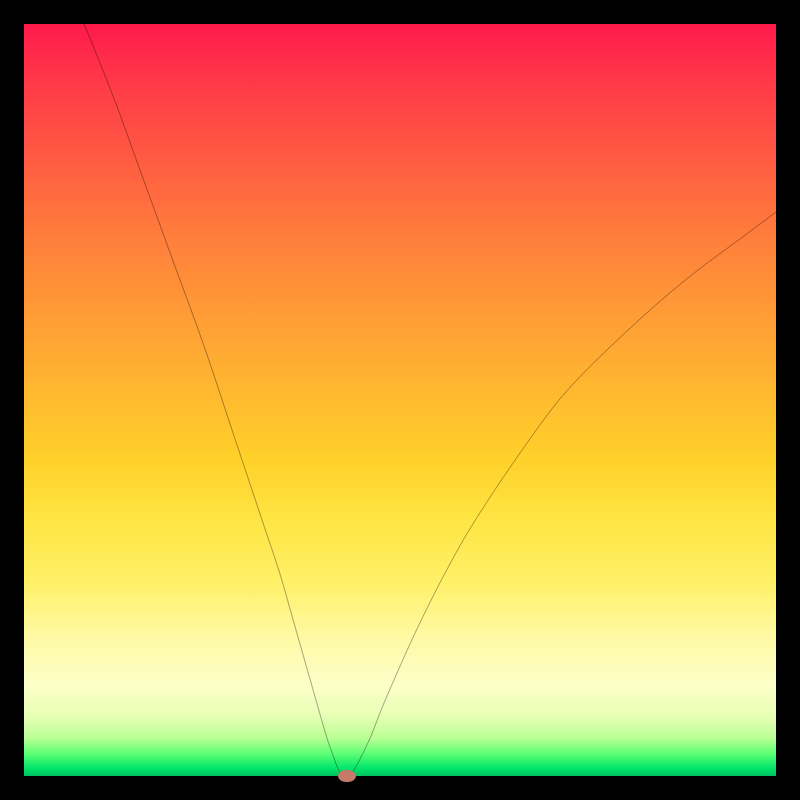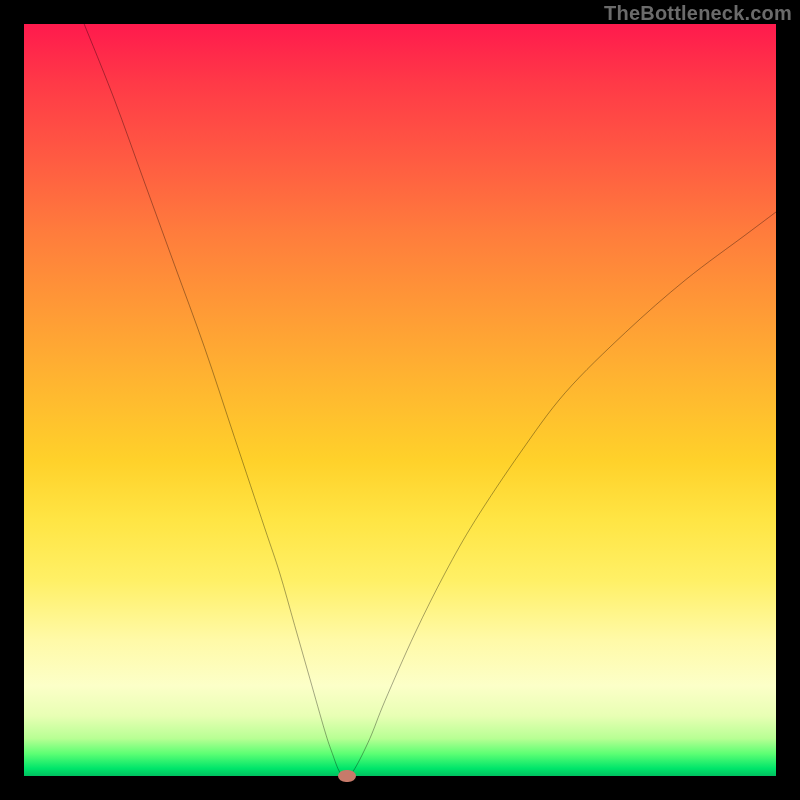--- a/index.html
+++ b/index.html
@@ -76,14 +76,13 @@
 
 <div class="frame">
   <div class="plot"></div>
 
   <svg class="curve" viewBox="0 0 100 100" preserveAspectRatio="none">
     <path id="curve-path" d="M 8 0 C 8.666666666666666 1.6666666666666667 10.666666666666666 6.5 12 10 C 13.333333333333334 13.5 14.666666666666666 17.333333333333332 16 21 C 17.333333333333332 24.666666666666668 18.666666666666668 28.333333333333332 20 32 C 21.333333333333332 35.66666666666667 22.666666666666664 39.16666666666667 24 43.00000000000001 C 25.333333333333336 46.83333333333334 26.66666666666667 51 28.000000000000004 55 C 29.333333333333336 59 31 64 32 67 C 33 70 33.333333333333336 70.83333333333333 34 73 C 34.666666666666664 75.16666666666667 35.333333333333336 77.66666666666667 36 80 C 36.666666666666664 82.33333333333333 37.333333333333336 84.66666666666667 38 87 C 38.666666666666664 89.33333333333333 39.5 92.33333333333333 40 94 C 40.5 95.66666666666667 40.666666666666664 96.08333333333333 41 97 C 41.333333333333336 97.91666666666667 41.666666666666664 99 42 99.5 C 42.333333333333336 100 42.666666666666664 100.08333333333333 43 100 C 43.333333333333336 99.91666666666667 43.5 99.83333333333333 44 99 C 44.5 98.16666666666667 45.333333333333336 96.5 46 95 C 46.666666666666664 93.5 47 92.33333333333333 48 90 C 49 87.66666666666667 50.666666666666664 83.83333333333333 52 81 C 53.333333333333336 78.16666666666667 54.66666666666667 75.5 56.00000000000001 73 C 57.33333333333334 70.5 58.333333333333336 68.66666666666667 60 66 C 61.666666666666664 63.333333333333336 64 59.833333333333336 66 57 C 68 54.166666666666664 69.66666666666667 51.666666666666664 72 49 C 74.33333333333333 46.333333333333336 77.33333333333333 43.5 80 41 C 82.66666666666667 38.5 85.33333333333333 36.166666666666664 88 34 C 90.66666666666667 31.833333333333332 94 29.5 96 28 C 98 26.5 99.33333333333333 25.5 100 25" fill="none" stroke="#000" stroke-width="0.35" vector-effect="non-scaling-stroke"></path>
   </svg>
 
   <div id="marker" class="marker" style="left: 347.36px; top: 776px;"></div>
 
-  <div class="watermark">TheBottleneck.com</div>
 </div>
 
 </body></html>

